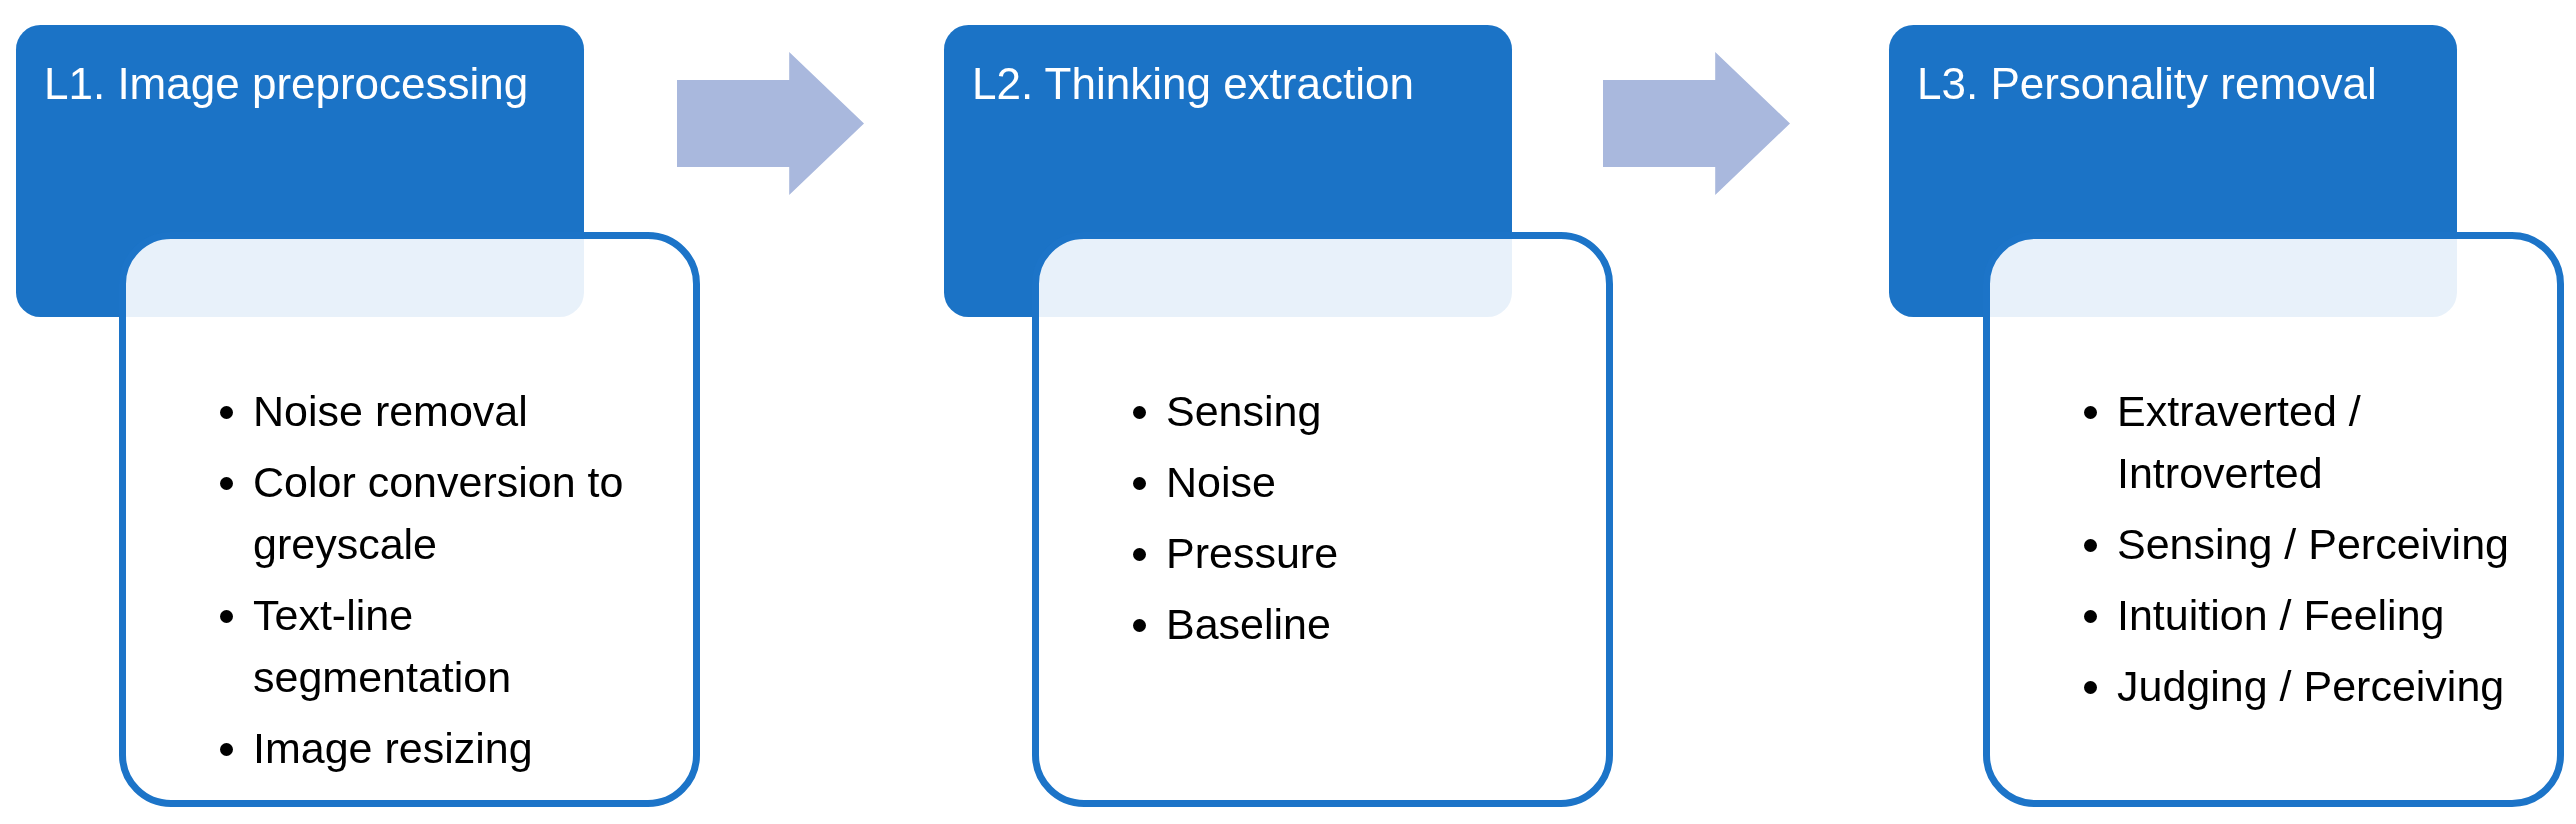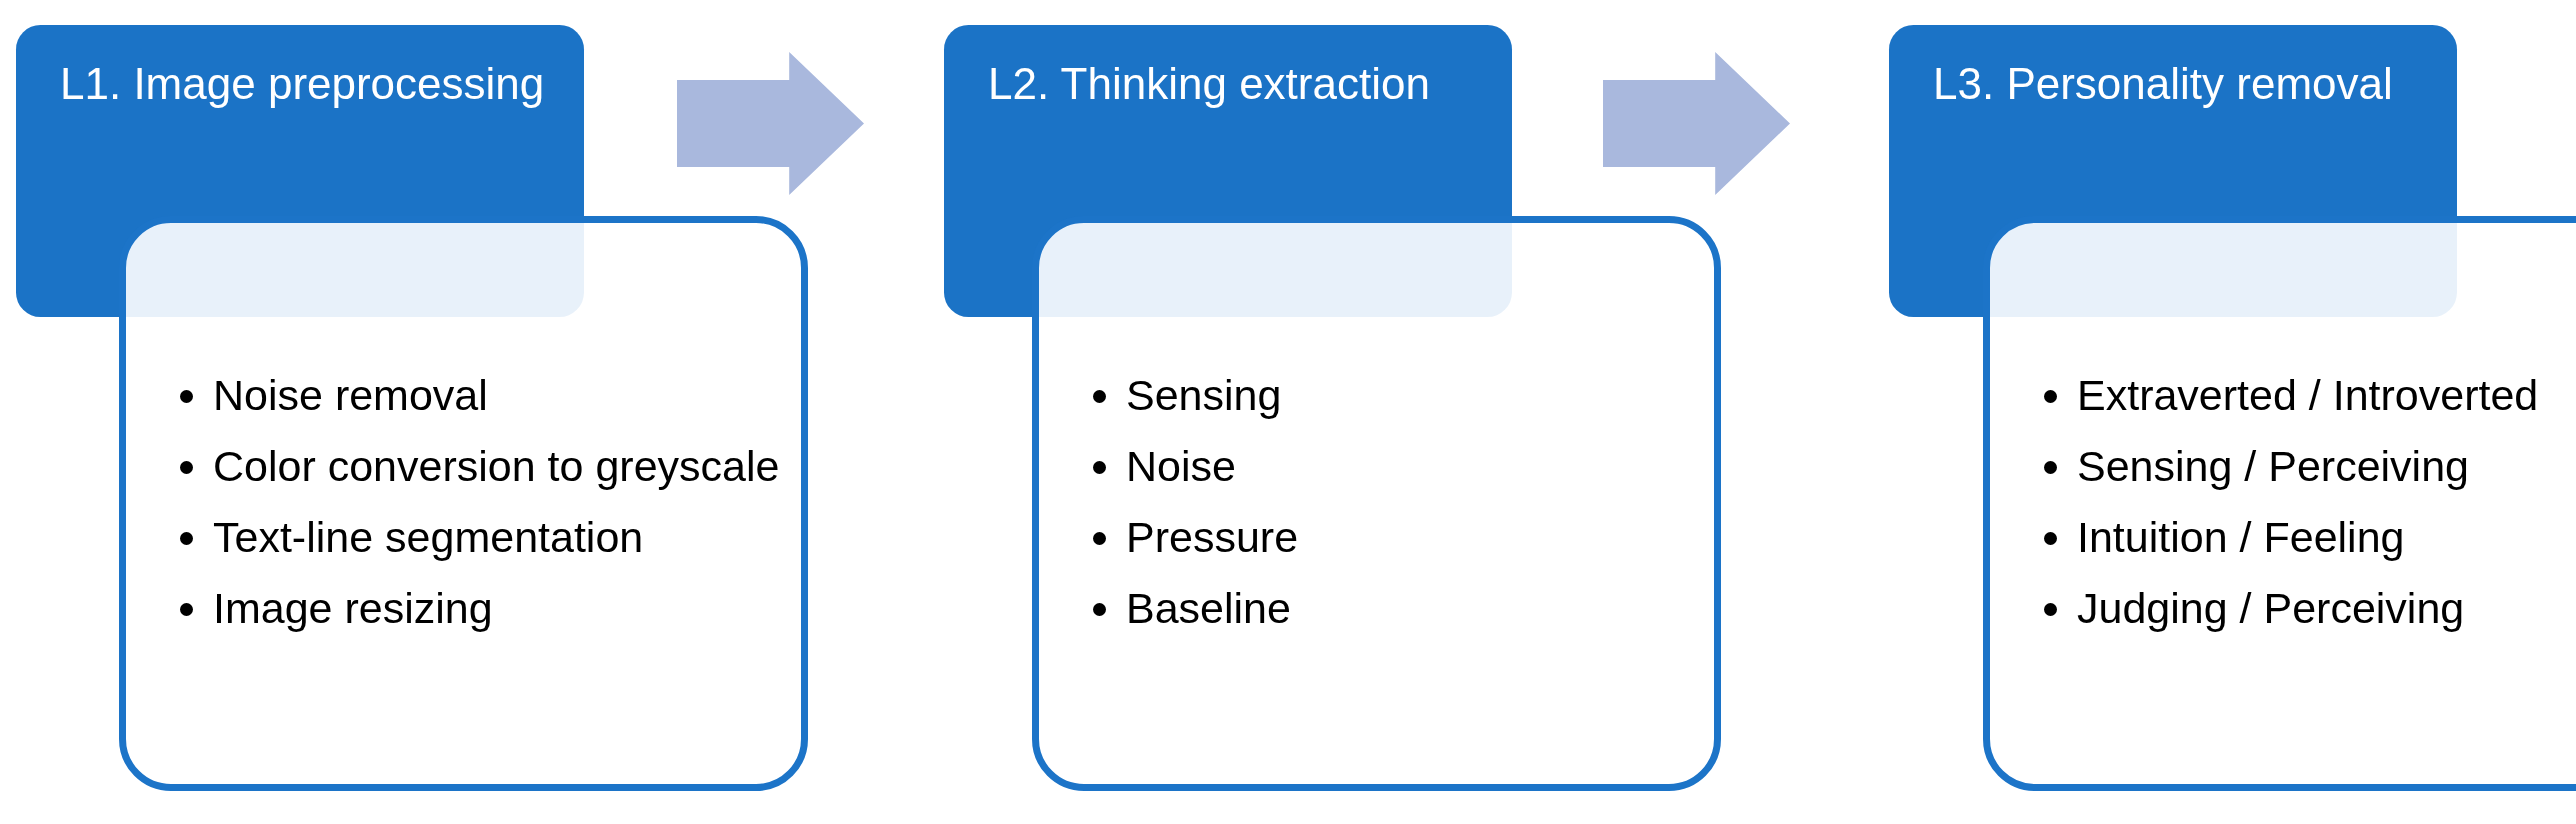--- a/index.html
+++ b/index.html
@@ -16,45 +16,46 @@
   
   .titlebox {
     position: absolute;
     top: 24.5px;
     width: 568px;
     height: 292px;
     background: var(--title-box-fill, #1B73C6);
     border-radius: 24.5px;
     z-index: 1;
     box-sizing: border-box;
-    padding: 28px 36px 0 44px;
+    padding: 28px 36px 0 28px;
   }
   .s1 .titlebox { left: 16px; }
   .s2 .titlebox { left: 944px; }
   .s3 .titlebox { left: 1889px; }
 
   .title {
     color: var(--title-text, #ffffff);
     font-size: 44px;
     line-height: 61px;
     font-weight: 400;
     letter-spacing: 0px;
   }
 
   
   .card {
     position: absolute;
-    top: 216px;
-    width: 689px;
+    top: 232px;
+    width: 581px;
     height: 575px;
     background: rgba(255, 255, 255, 0.90);
     border: 7px solid var(--card-border, #1C74C8);
     border-radius: 52px;
     z-index: 2;
     box-sizing: border-box;
+    padding-left: 40px;
   }
   .s1 .card { left: 119px; }
   .s2 .card { left: 1032px; }
   .s3 .card { left: 1983px; }
 
   ul.items {
     margin: 141px 11.6px 0 0;
     padding-left: 87px;
     list-style: disc outside;
     font-size: 43px;

